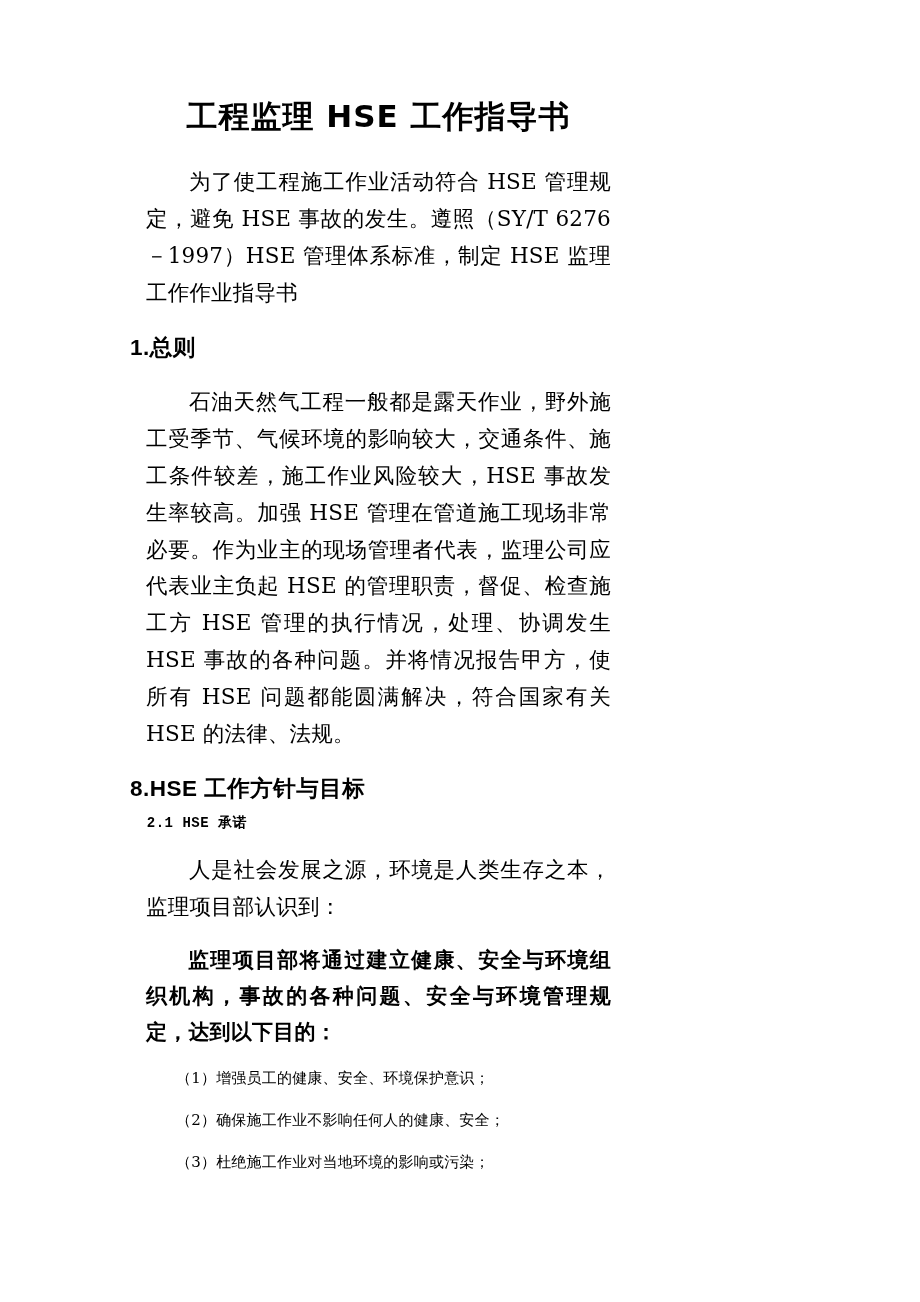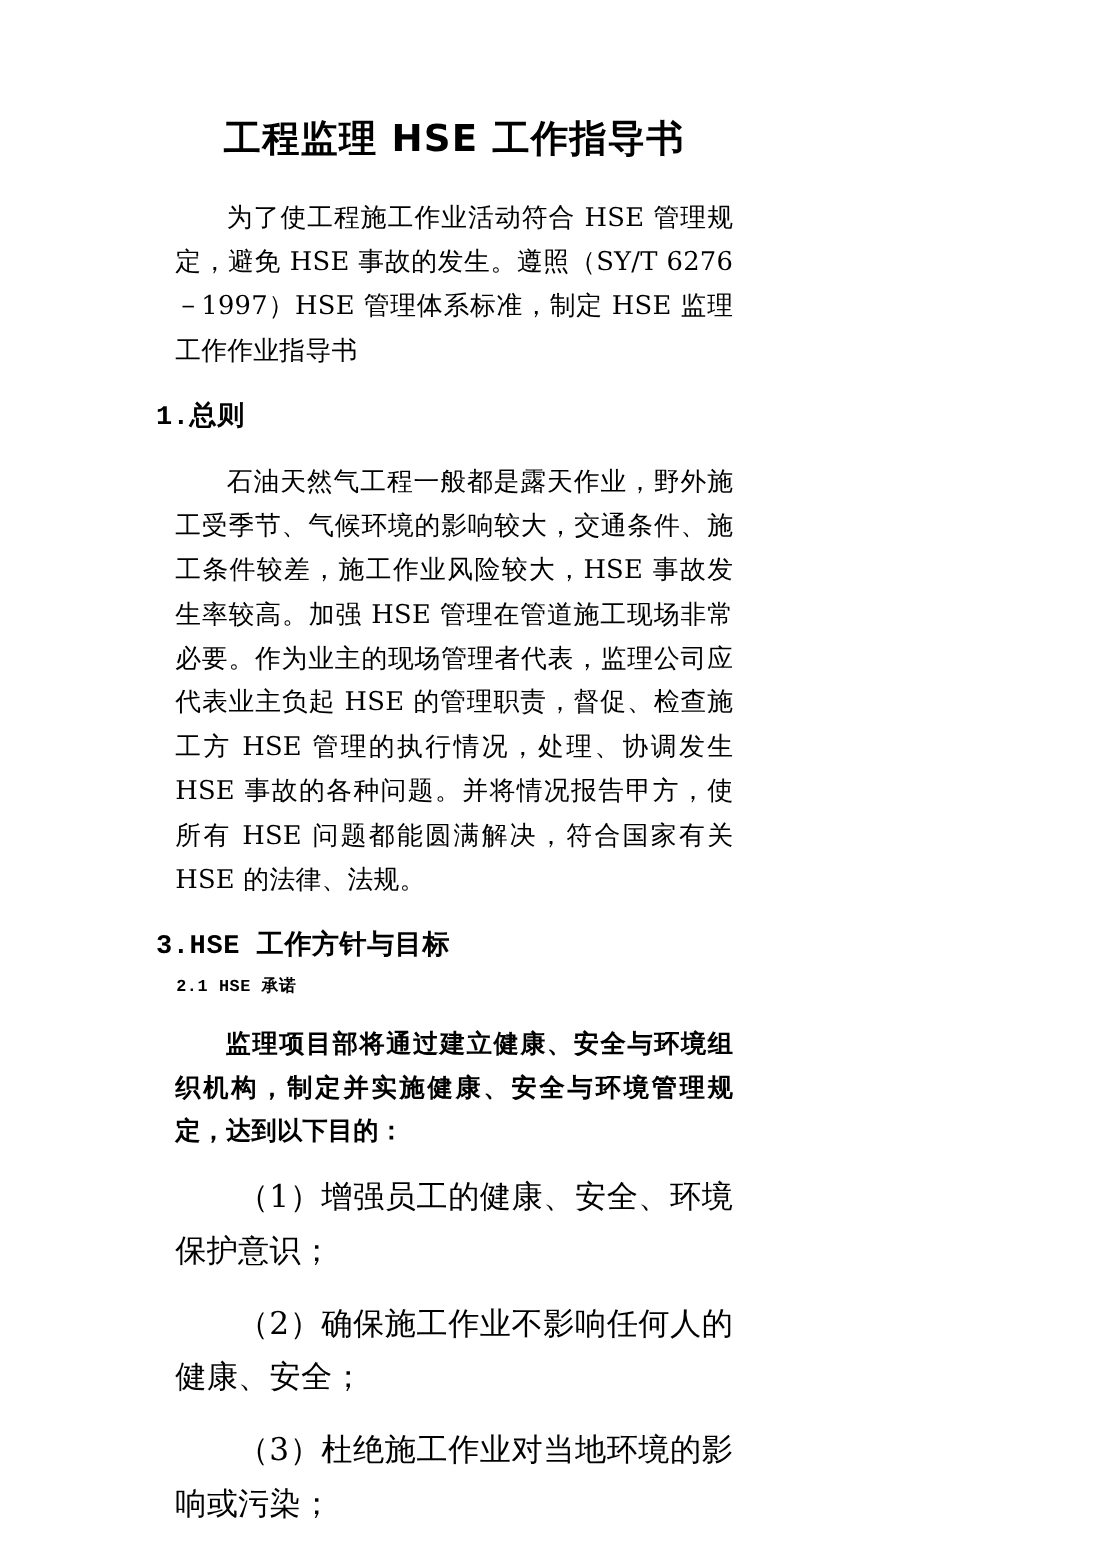--- a/index.html
+++ b/index.html
@@ -33,21 +33,21 @@
     margin: 16px;
     font-size: 21.5px;
     line-height: 1.72;
     text-align: justify;
     letter-spacing: 0.2px;
   }
   .indent {
     text-indent: 2em;
   }
   .h1 {
-    font-family: Liberation Mono, monospace;
+    font-family: Liberation Sans, sans-serif;
     font-weight: bold;
     font-size: 22.5px;
     line-height: 1.75;
     margin: 2px 0 0 0;
     letter-spacing: 0.5px;
   }
   .h2 {
     font-family: Liberation Mono, monospace;
     font-weight: bold;
     font-size: 14px;
@@ -58,42 +58,43 @@
   }
   .bold-para {
     font-family: "DejaVu Sans", "Liberation Sans", sans-serif;
     font-weight: bold;
     font-size: 21px;
     line-height: 1.72;
     text-indent: 2em;
     letter-spacing: 0.2px;
   }
   .list-item {
-    font-size: 26px;
+    font-size: 15px;
     line-height: 1.72;
     text-indent: 2em;
   }
 </style>
 </head>
 <body>
 
 <div class="page">
 
   <h1 class="doc-title">工程监理 HSE 工作指导书</h1>
 
   <p class="indent">为了使工程施工作业活动符合 HSE 管理规定，避免 HSE 事故的发生。遵照（SY/T 6276－1997）HSE 管理体系标准，制定 HSE 监理工作作业指导书</p>
 
   <h2 class="h1">1.总则</h2>
 
   <p class="indent">石油天然气工程一般都是露天作业，野外施工受季节、气候环境的影响较大，交通条件、施工条件较差，施工作业风险较大，HSE 事故发生率较高。加强 HSE 管理在管道施工现场非常必要。作为业主的现场管理者代表，监理公司应代表业主负起 HSE 的管理职责，督促、检查施工方 HSE 管理的执行情况，处理、协调发生 HSE 事故的各种问题。并将情况报告甲方，使所有 HSE 问题都能圆满解决，符合国家有关 HSE 的法律、法规。</p>
 
-  <h2 class="h1">3.HSE 工作方针与目标</h2>
+  <h2 class="h1">8.HSE 工作方针与目标</h2>
 
   <h3 class="h2">2.1 HSE 承诺</h3>
 
+  <p class="indent">人是社会发展之源，环境是人类生存之本，监理项目部认识到：</p>
 
-  <p class="bold-para">监理项目部将通过建立健康、安全与环境组织机构，制定并实施健康、安全与环境管理规定，达到以下目的：</p>
+  <p class="bold-para">监理项目部将通过建立健康、安全与环境组织机构，事故的各种问题、安全与环境管理规定，达到以下目的：</p>
 
   <p class="list-item">（1）增强员工的健康、安全、环境保护意识；</p>
   <p class="list-item">（2）确保施工作业不影响任何人的健康、安全；</p>
   <p class="list-item">（3）杜绝施工作业对当地环境的影响或污染；</p>
 
 </div>
 
 </body></html>

